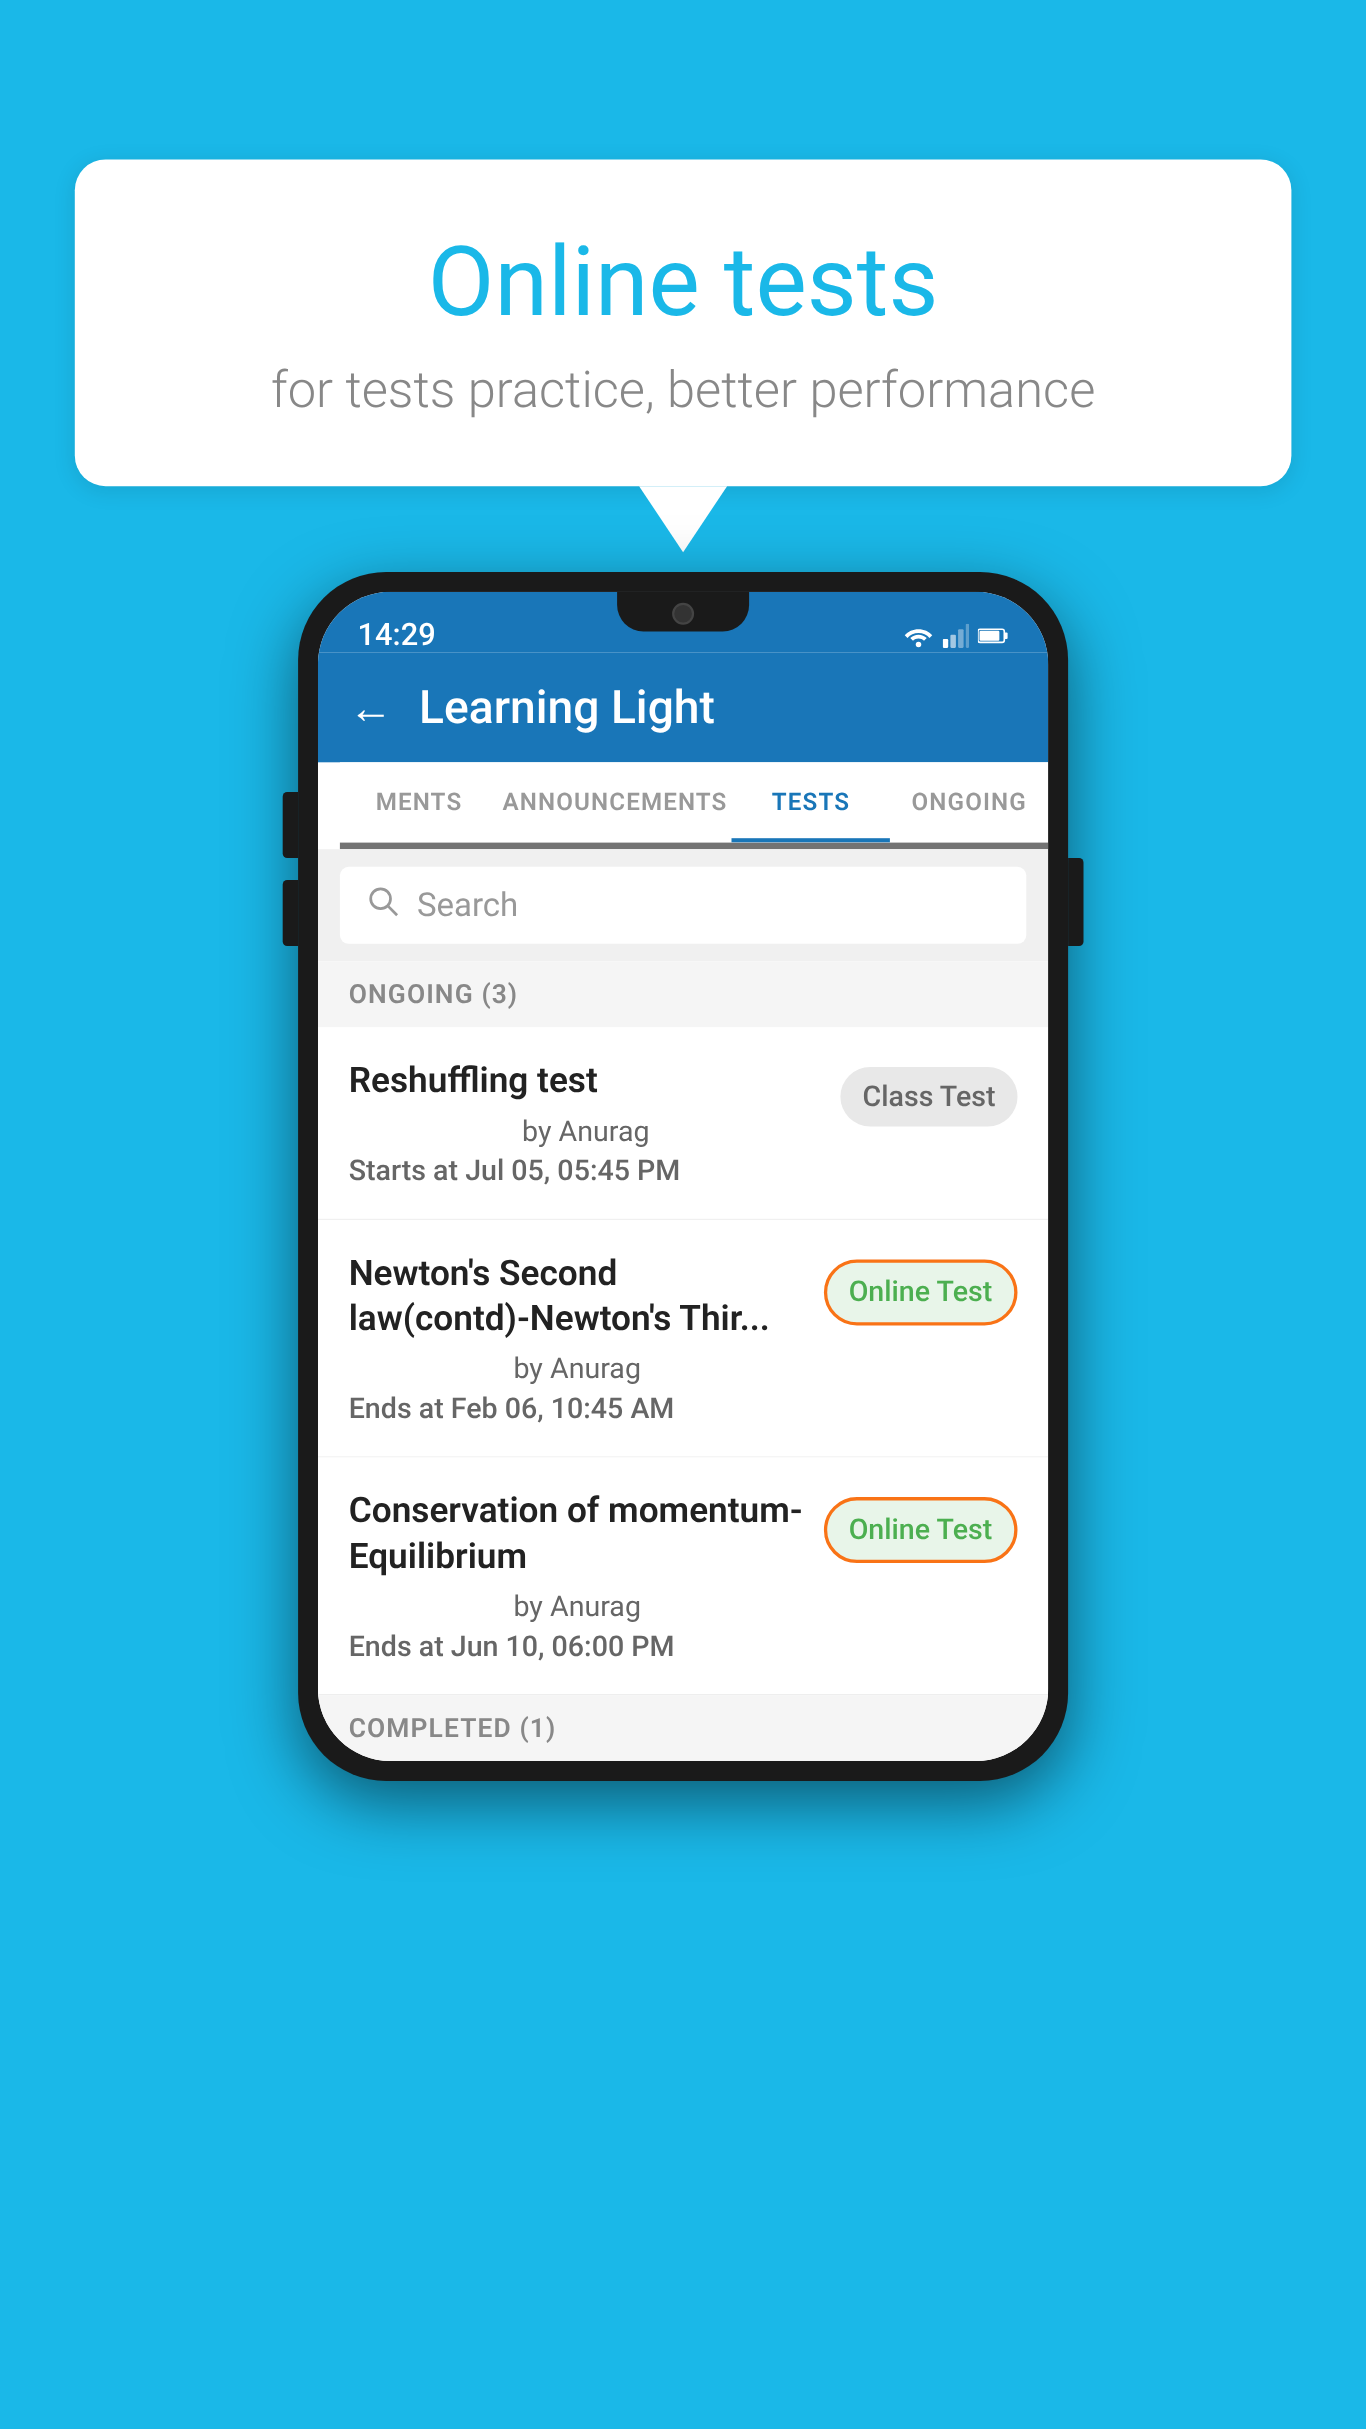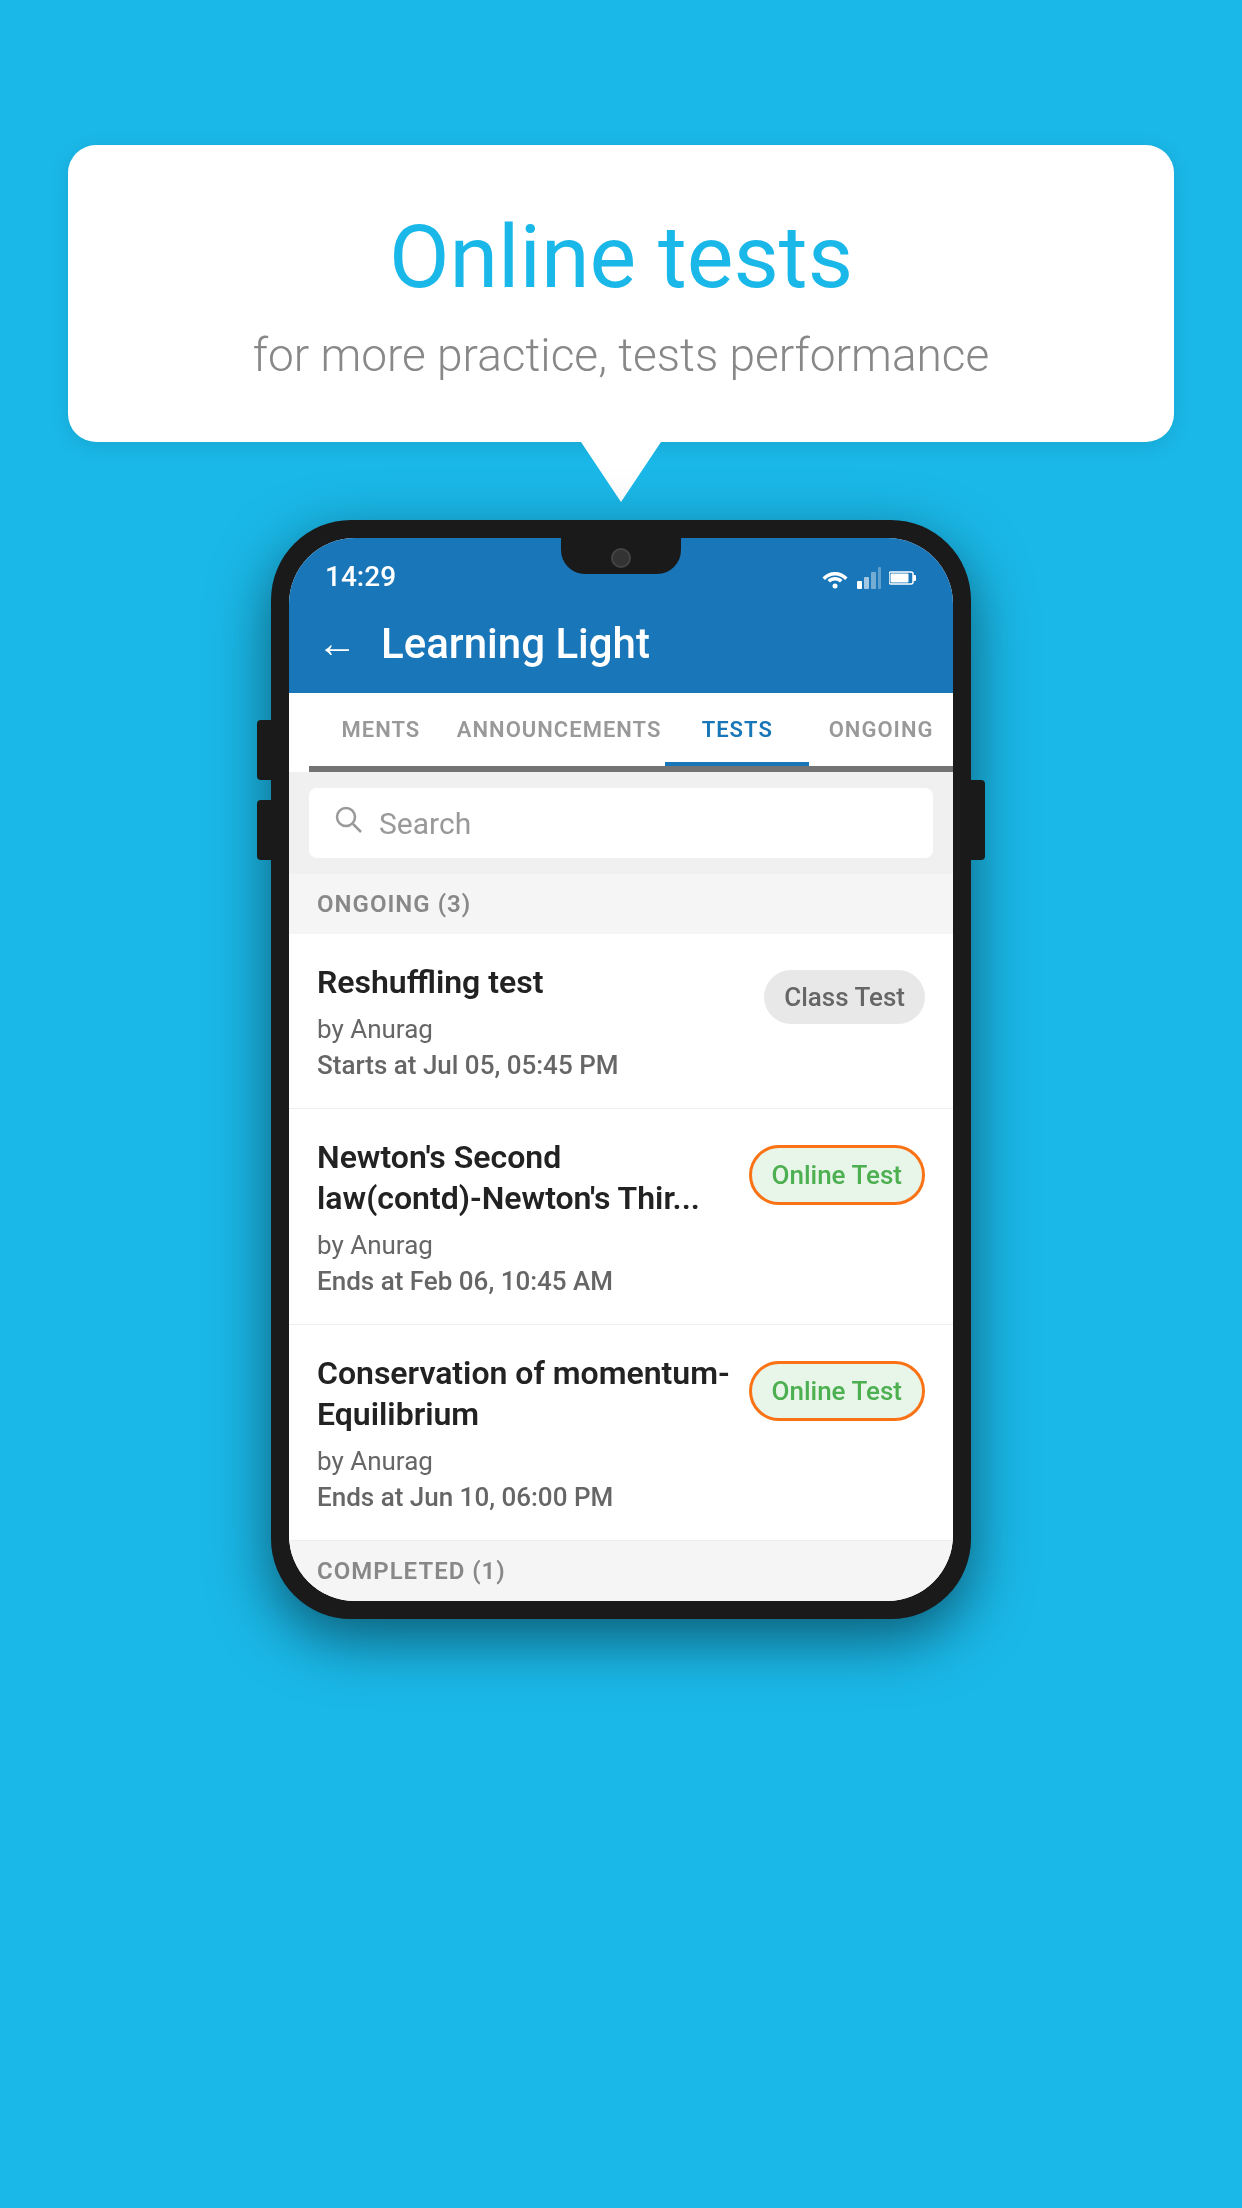--- a/index.html
+++ b/index.html
@@ -274,20 +274,21 @@
       color: #222;
       font-weight: 600;
       margin-bottom: 10px;
       line-height: 1.3;
     }
 
     .test-author {
       font-size: 26px;
       color: #666;
       margin-bottom: 6px;
+      text-align: center;
     }
 
     .test-date {
       font-size: 26px;
       color: #666;
     }
 
     .test-date span {
       font-weight: 500;
     }
@@ -318,21 +319,21 @@
       background: #f5f5f5;
       padding: 16px 28px;
     }
   </style>
 </head>
 <body>
 
 <div class="speech-bubble-container">
   <div class="speech-bubble">
     <div class="speech-bubble-title">Online tests</div>
-    <div class="speech-bubble-subtitle">for more practice, tests performance</div>
+    <div class="speech-bubble-subtitle">for tests practice, better performance</div>
   </div>
   <div class="speech-bubble-arrow"></div>
 </div>
 
 <div class="phone-container">
   <div class="phone-outer">
     <div class="phone-inner">
       <div class="phone-notch">
         <div class="phone-camera"></div>
       </div>

